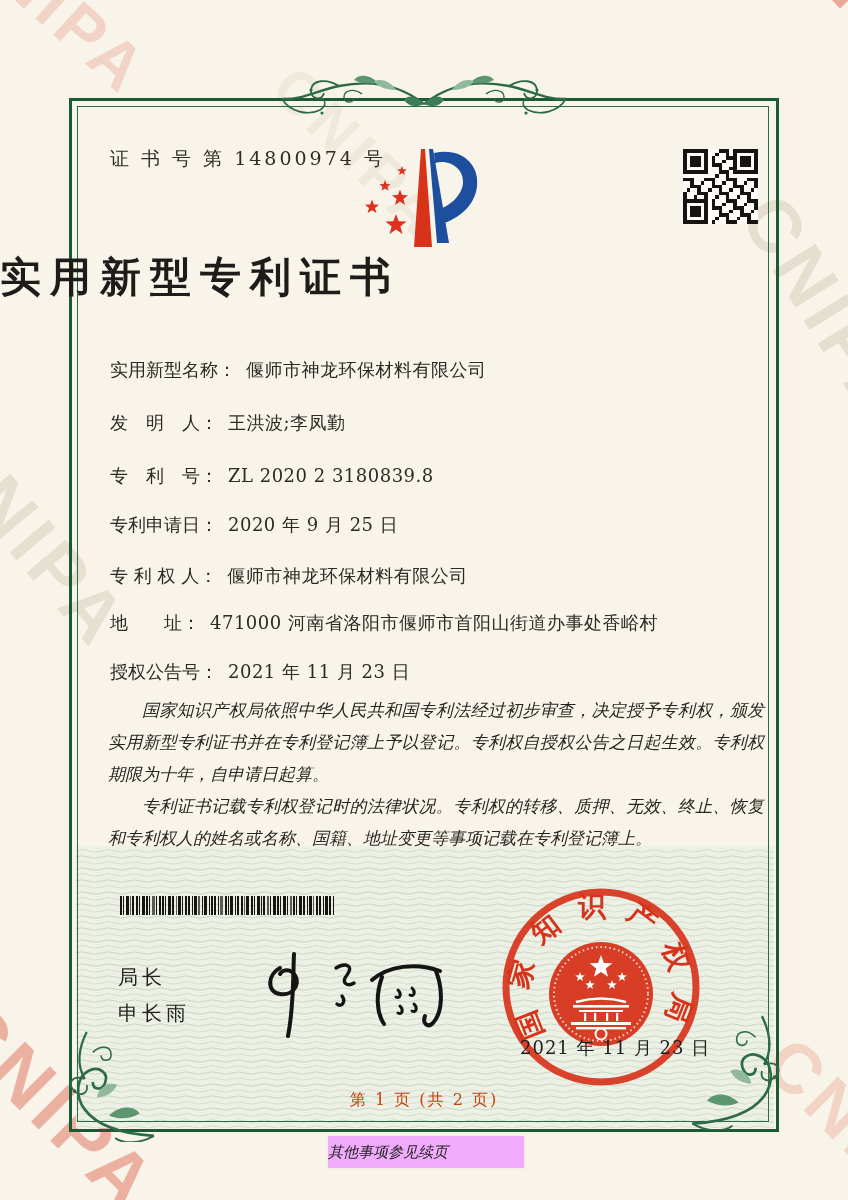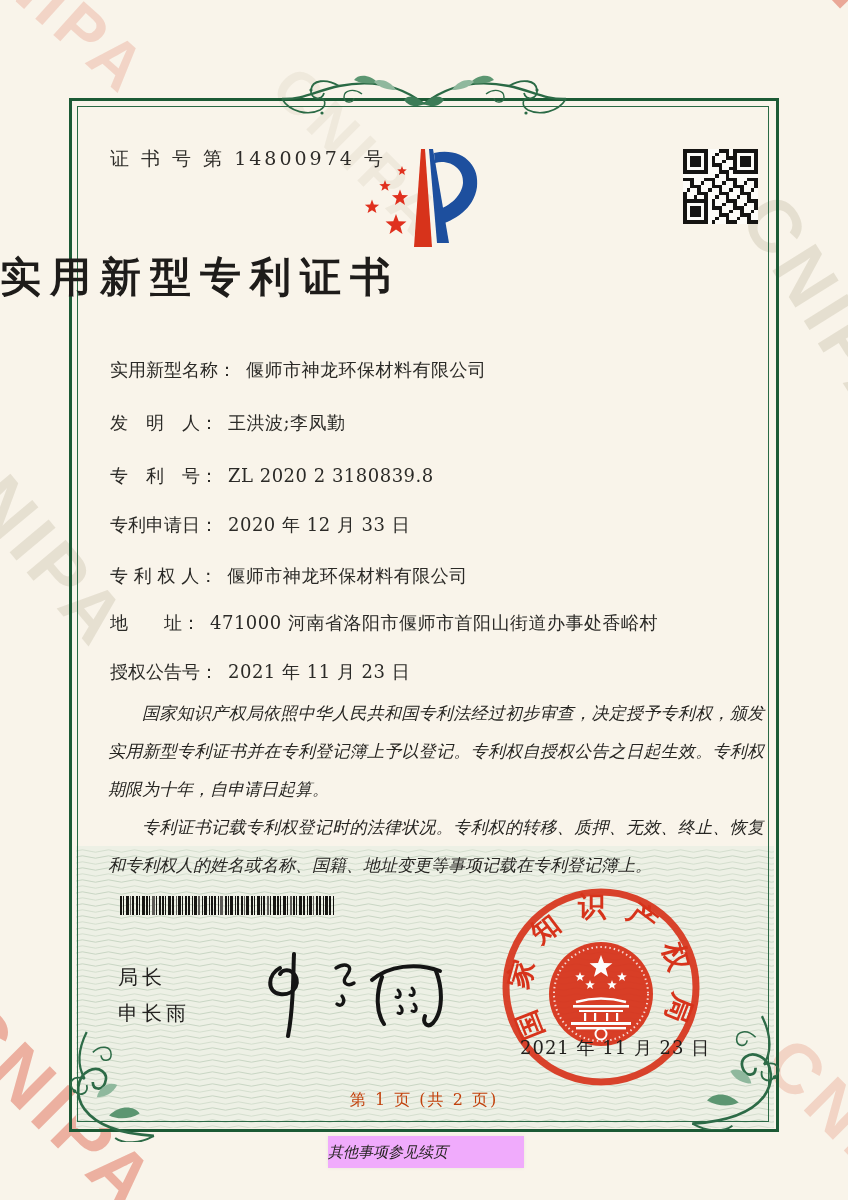--- a/index.html
+++ b/index.html
@@ -29,21 +29,21 @@
   .logo{position:absolute;left:350px;top:142px;width:136px;height:110px;z-index:3;}
   .qr{position:absolute;left:683px;top:149px;width:75px;height:75px;z-index:3;}
   .title{position:absolute;left:0;top:250px;width:848px;text-align:left;font-size:41px;
          font-weight:bold;letter-spacing:9px;color:#1e1c1a;z-index:3;}
   .field{position:absolute;left:110px;font-size:18px;z-index:3;white-space:nowrap;color:#2b2a27;}
   .field .lab{white-space:pre;}
   .field .val{margin-left:10px;letter-spacing:.5px;}
   .f0{top:358px;} .f1{top:411px;text-align:center;} .f2{top:464px;} .f3{top:513px;}
   .f4{top:564px;} .f5{top:611px;} .f6{top:660px;}
   .grant-no{position:absolute;left:455px;top:660px;font-size:18px;z-index:3;white-space:nowrap;}
-  .body-text{position:absolute;left:108px;top:694px;width:656px;font-size:17px;line-height:38px;
+  .body-text{position:absolute;left:108px;top:694px;width:656px;font-size:17px;line-height:32px;
              font-style:italic;text-align:justify;z-index:3;color:#262522;}
   .body-text p{margin:0;text-indent:2em;}
   .barcode{position:absolute;left:120px;top:896px;width:216px;height:20px;z-index:3;}
   .signer{position:absolute;left:118px;font-size:20px;letter-spacing:4px;z-index:3;color:#232220;text-align:right;}
   .signer-title{top:964px;} .signer-name{top:1000px;}
   .signature{position:absolute;left:250px;top:944px;width:210px;height:100px;z-index:4;}
   .seal{position:absolute;left:496px;top:882px;width:210px;height:210px;z-index:4;}
   .seal-date{position:absolute;left:520px;top:1036px;width:180px;font-size:18px;z-index:5;
              color:#1f1e1c;letter-spacing:1px;white-space:nowrap;}
   .page-num{position:absolute;left:0;top:1090px;width:848px;text-align:center;font-size:16px;
@@ -386,21 +386,21 @@
   <div class="field f0">
     <span class="lab">实用新型名称：</span><span class="val">偃师市神龙环保材料有限公司</span>
   </div>
   <div class="field f1">
     <span class="lab">发　明　人：</span><span class="val">王洪波;李凤勤</span>
   </div>
   <div class="field f2">
     <span class="lab">专　利　号：</span><span class="val">ZL 2020 2 3180839.8</span>
   </div>
   <div class="field f3">
-    <span class="lab">专利申请日：</span><span class="val">2020 年 12 月 33 日</span>
+    <span class="lab">专利申请日：</span><span class="val">2020 年 9 月 25 日</span>
   </div>
   <div class="field f4">
     <span class="lab">专 利 权 人：</span><span class="val">偃师市神龙环保材料有限公司</span>
   </div>
   <div class="field f5">
     <span class="lab">地　　址：</span><span class="val">471000 河南省洛阳市偃师市首阳山街道办事处香峪村</span>
   </div>
   <div class="field f6">
     <span class="lab">授权公告号：</span><span class="val">2021 年 11 月 23 日</span>
   </div>

